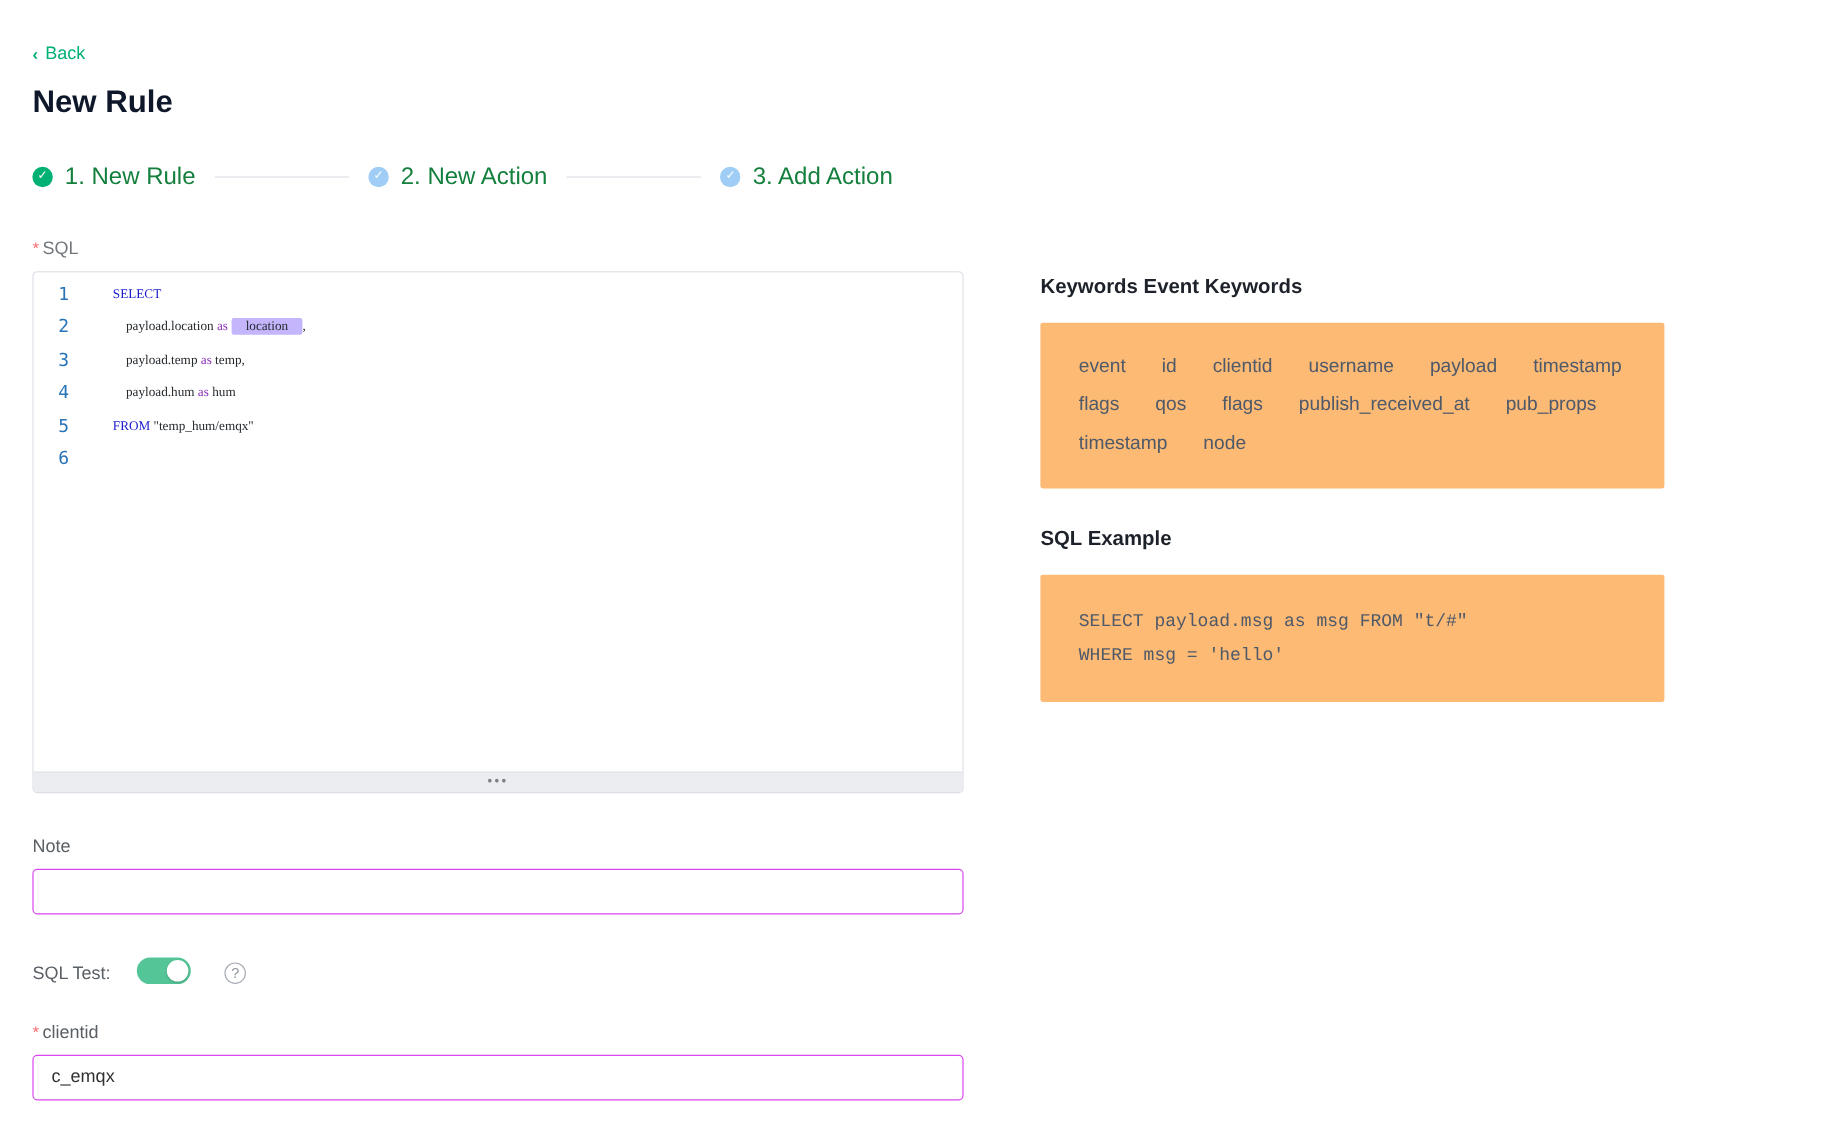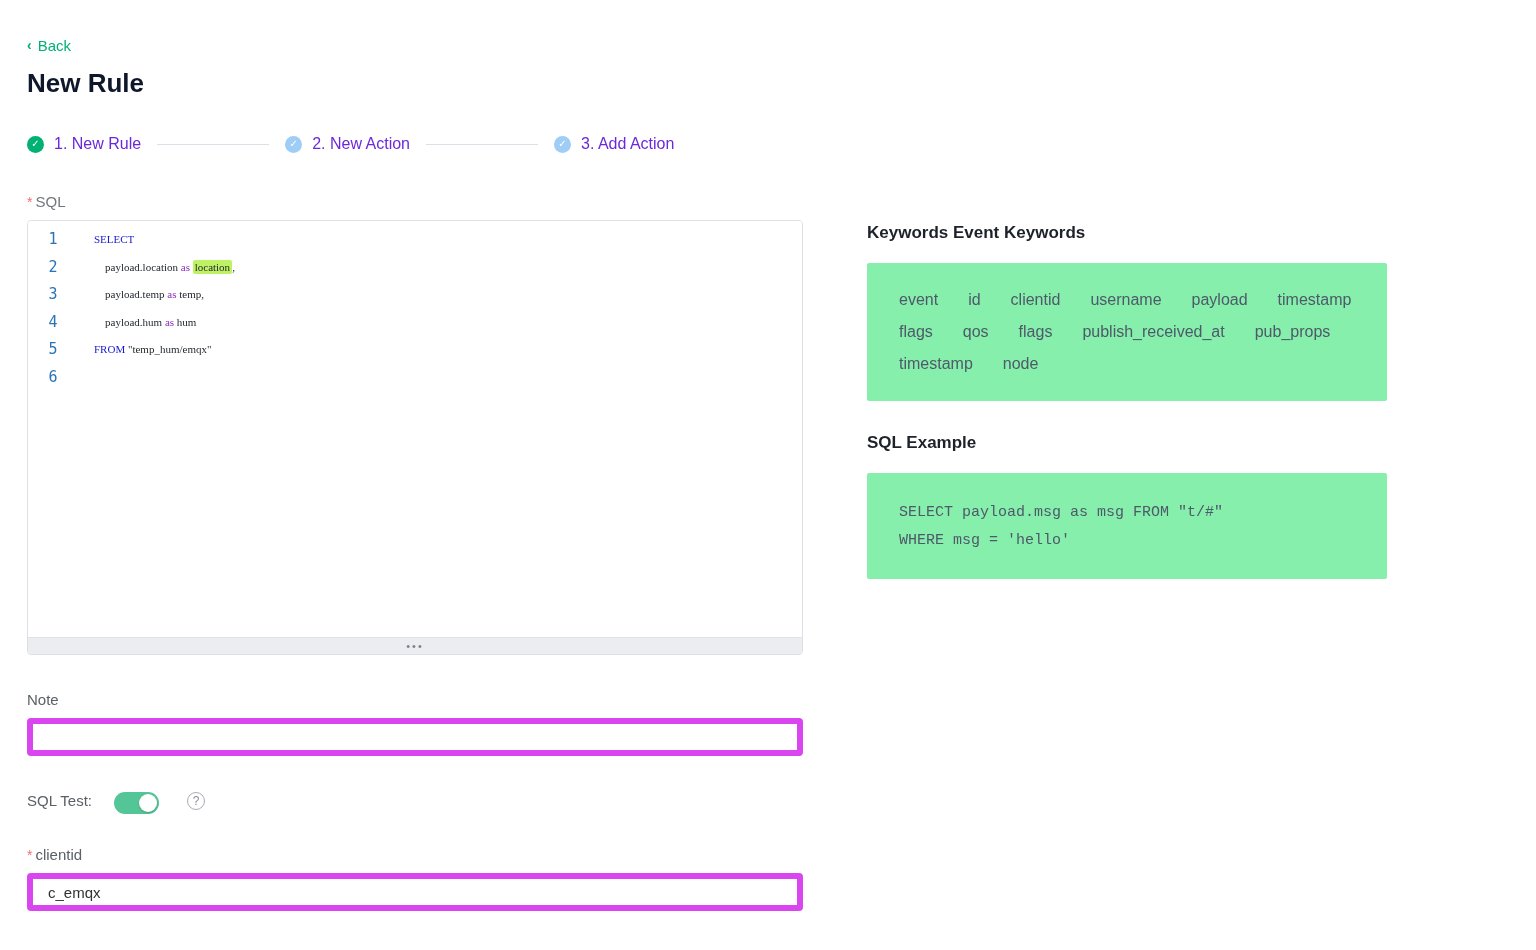--- a/index.html
+++ b/index.html
@@ -13,21 +13,21 @@
 
   
   .page-title { font-size: 26px; font-weight: 700; color: #0f172a; margin-top: 14px; }
 
   
   .steps { display: flex; align-items: center; margin-top: 36px; }
   .step { display: flex; align-items: center; gap: 10px; }
   .step-icon { width: 17px; height: 17px; border-radius: 50%; display: inline-flex; align-items: center; justify-content: center; color: #fff; font-size: 10px; line-height: 1; flex: 0 0 auto; }
   .step.done .step-icon { background: #00b173; }
   .step.pending .step-icon { background: #9fcdf5; }
-  .step-label { font-size: 16px; color: #6d28d9; }
+  .step-label { font-size: 20px; color: #15803d; }
   .step-line { width: 112px; height: 1px; background: #dcdfe6; margin: 0 16px; }
 
   
   .content-row { display: flex; margin-top: 40px; }
   .left-col { width: 776px; flex: 0 0 auto; }
   .right-col { width: 520px; flex: 0 0 auto; margin-left: 64px; }
 
   .field-label { font-size: 15px; color: #72777e; margin-bottom: 10px; }
   .field-label.dark { color: #5a6066; }
   .req-star { color: #f56c6c; margin-right: 3px; font-size: 14px; }
@@ -35,41 +35,41 @@
   
   .editor { border: 1px solid #dcdfe6; border-radius: 4px; overflow: hidden; }
   .editor-body { display: flex; height: 416px; background: #fff; padding-top: 5px; }
   .gutter { width: 50px; flex: 0 0 auto; text-align: center; font-family: "DejaVu Sans Mono", monospace; font-size: 15px; line-height: 27.5px; color: #2973b7; }
   .code-area { flex: 1; padding-left: 16px; font-family: Liberation Serif, serif; font-size: 11px; line-height: 27.5px; color: #24292e; }
   .code-line { white-space: pre; }
   .tok-kw { color: #1a1acd; }
   .tok-op { color: #8e2eb8; }
   .tok-plain { color: #24292e; }
   .tok-str { color: #24292e; }
-  .tok-hl { color: #24292e; background: #bef264; border-radius: 2px; padding: 1px 2px; }
+  .tok-hl { color: #24292e; background: #c4b5fd; border-radius: 2px; padding: 1px 12px; }
   .editor-resize { height: 17px; background: #ebedf0; border-top: 1px solid #e0e3e8; display: flex; align-items: center; justify-content: center; color: #7d828a; font-size: 11px; letter-spacing: 2px; line-height: 1; cursor: row-resize; }
 
   
-  .text-input { width: 100%; height: 38px; border: 6px solid #d946ef; border-radius: 4px; padding: 0 15px; font-size: 15px; color: #303133; font-family: "Liberation Sans", sans-serif; outline: none; background: #fff; }
+  .text-input { width: 100%; height: 38px; border: 1px solid #d946ef; border-radius: 4px; padding: 0 15px; font-size: 15px; color: #303133; font-family: "Liberation Sans", sans-serif; outline: none; background: #fff; }
 
   .note-block { margin-top: 36px; }
 
   
-  .sql-test-row { display: flex; align-items: flex-start; margin-top: 36px; }
+  .sql-test-row { display: flex; align-items: flex-end; margin-top: 36px; }
   .sql-test-label { font-size: 15px; color: #5a6066; }
   .toggle { width: 45px; height: 22px; border-radius: 11px; background: #54c596; position: relative; margin-left: 22px; cursor: pointer; }
   .toggle-knob { position: absolute; top: 2px; right: 2px; width: 18px; height: 18px; border-radius: 50%; background: #fff; box-shadow: 0 1px 2px rgba(0,0,0,0.2); }
   .help-icon { width: 18px; height: 18px; border-radius: 50%; border: 1px solid #a8adb5; color: #8a9099; font-size: 12px; display: inline-flex; align-items: center; justify-content: center; margin-left: 28px; cursor: pointer; }
 
   .clientid-block { margin-top: 32px; }
 
   
   .panel-heading { font-size: 17px; font-weight: 700; color: #1d2129; }
   .kw-heading { margin-top: 30px; }
-  .panel-box { background: #86efac; border-radius: 2px; margin-top: 20px; }
+  .panel-box { background: #fdba74; border-radius: 2px; margin-top: 20px; }
   .keywords-box { padding: 27px 32px 28px 32px; }
   .keywords-list { display: flex; flex-wrap: wrap; column-gap: 30px; row-gap: 13px; font-size: 16px; color: #4e5969; line-height: 19px; }
   .example-heading { margin-top: 32px; }
   .example-box { padding: 26px 32px 24px 32px; }
   .example-code { font-family: "Liberation Mono", monospace; font-size: 15px; line-height: 28px; color: #4e5969; }
 </style>
 </head>
 <body>
 
 <div class="page">

